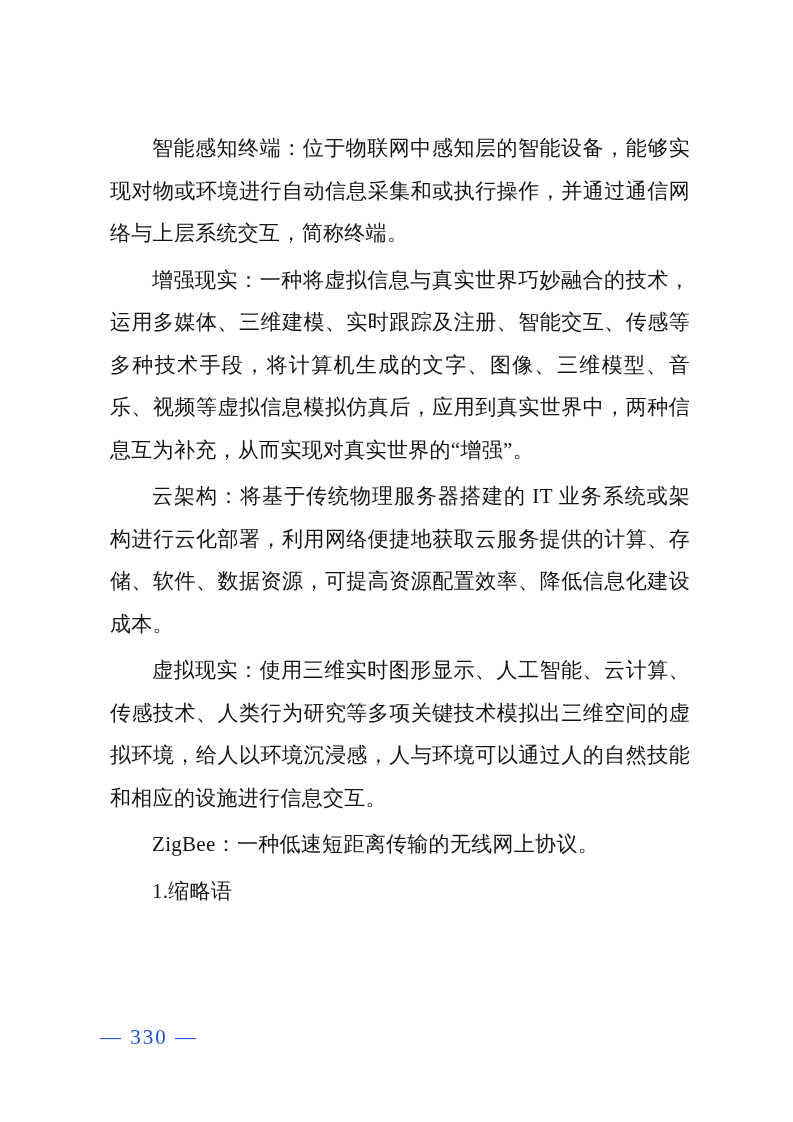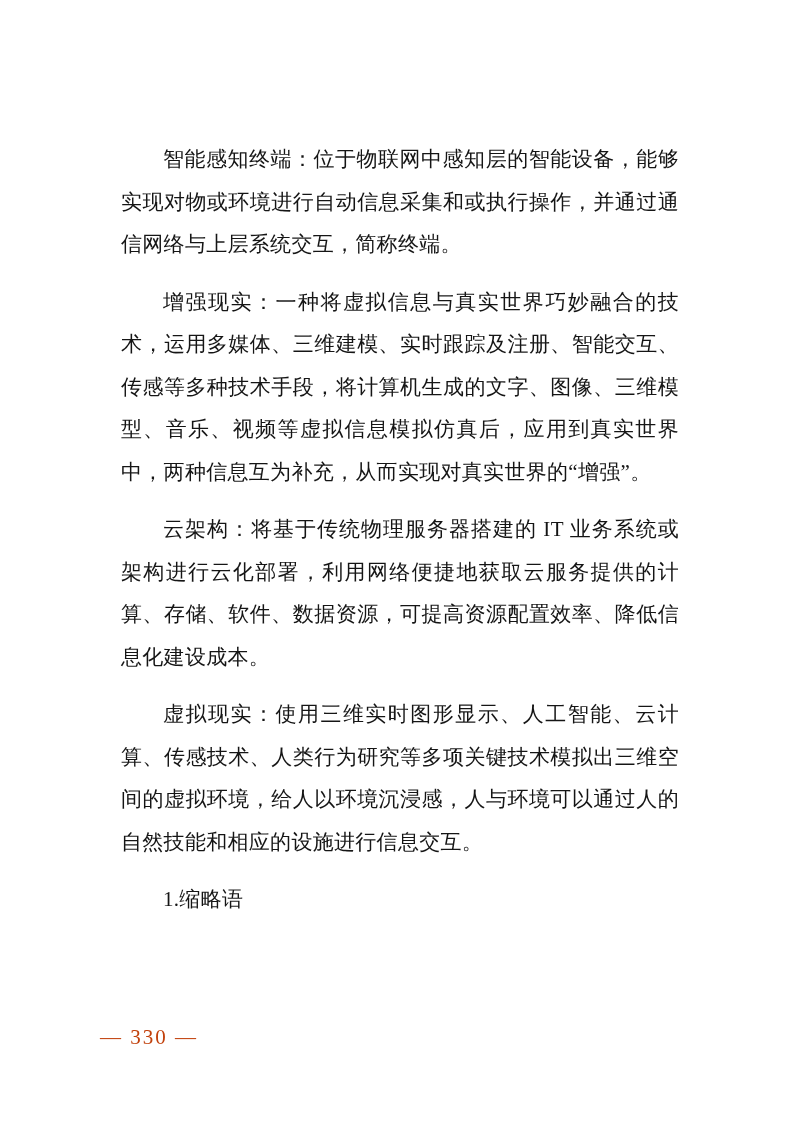--- a/index.html
+++ b/index.html
@@ -21,41 +21,42 @@
     left: 106px;
     top: 123px;
     width: 588px;
     font-size: 21px;
     line-height: 42.5px;
     text-align: justify;
     text-justify: inter-ideograph;
     letter-spacing: 0.3px;
   }
   .content p {
-    margin: 15px;
+    margin: 4px;
     padding: 0;
     text-indent: 2em;
   }
   .footer {
     position: absolute;
     left: 100px;
     top: 1022px;
     font-size: 21px;
     line-height: 30px;
     letter-spacing: 2px;
-    color: #c2410c;
+    color: #1d4ed8;
   }
 </style>
 </head>
 <body>
 
 <div class="page">
   <div class="content">
     <p>智能感知终端：位于物联网中感知层的智能设备，能够实现对物或环境进行自动信息采集和或执行操作，并通过通信网络与上层系统交互，简称终端。</p>
     <p>增强现实：一种将虚拟信息与真实世界巧妙融合的技术，运用多媒体、三维建模、实时跟踪及注册、智能交互、传感等多种技术手段，将计算机生成的文字、图像、三维模型、音乐、视频等虚拟信息模拟仿真后，应用到真实世界中，两种信息互为补充，从而实现对真实世界的“增强”。</p>
     <p>云架构：将基于传统物理服务器搭建的 IT 业务系统或架构进行云化部署，利用网络便捷地获取云服务提供的计算、存储、软件、数据资源，可提高资源配置效率、降低信息化建设成本。</p>
     <p>虚拟现实：使用三维实时图形显示、人工智能、云计算、传感技术、人类行为研究等多项关键技术模拟出三维空间的虚拟环境，给人以环境沉浸感，人与环境可以通过人的自然技能和相应的设施进行信息交互。</p>
+    <p>ZigBee：一种低速短距离传输的无线网上协议。</p>
     <p>1.缩略语</p>
   </div>
   <div class="footer">
     <span>— 330 —</span>
   </div>
 </div>
 
 </body></html>

